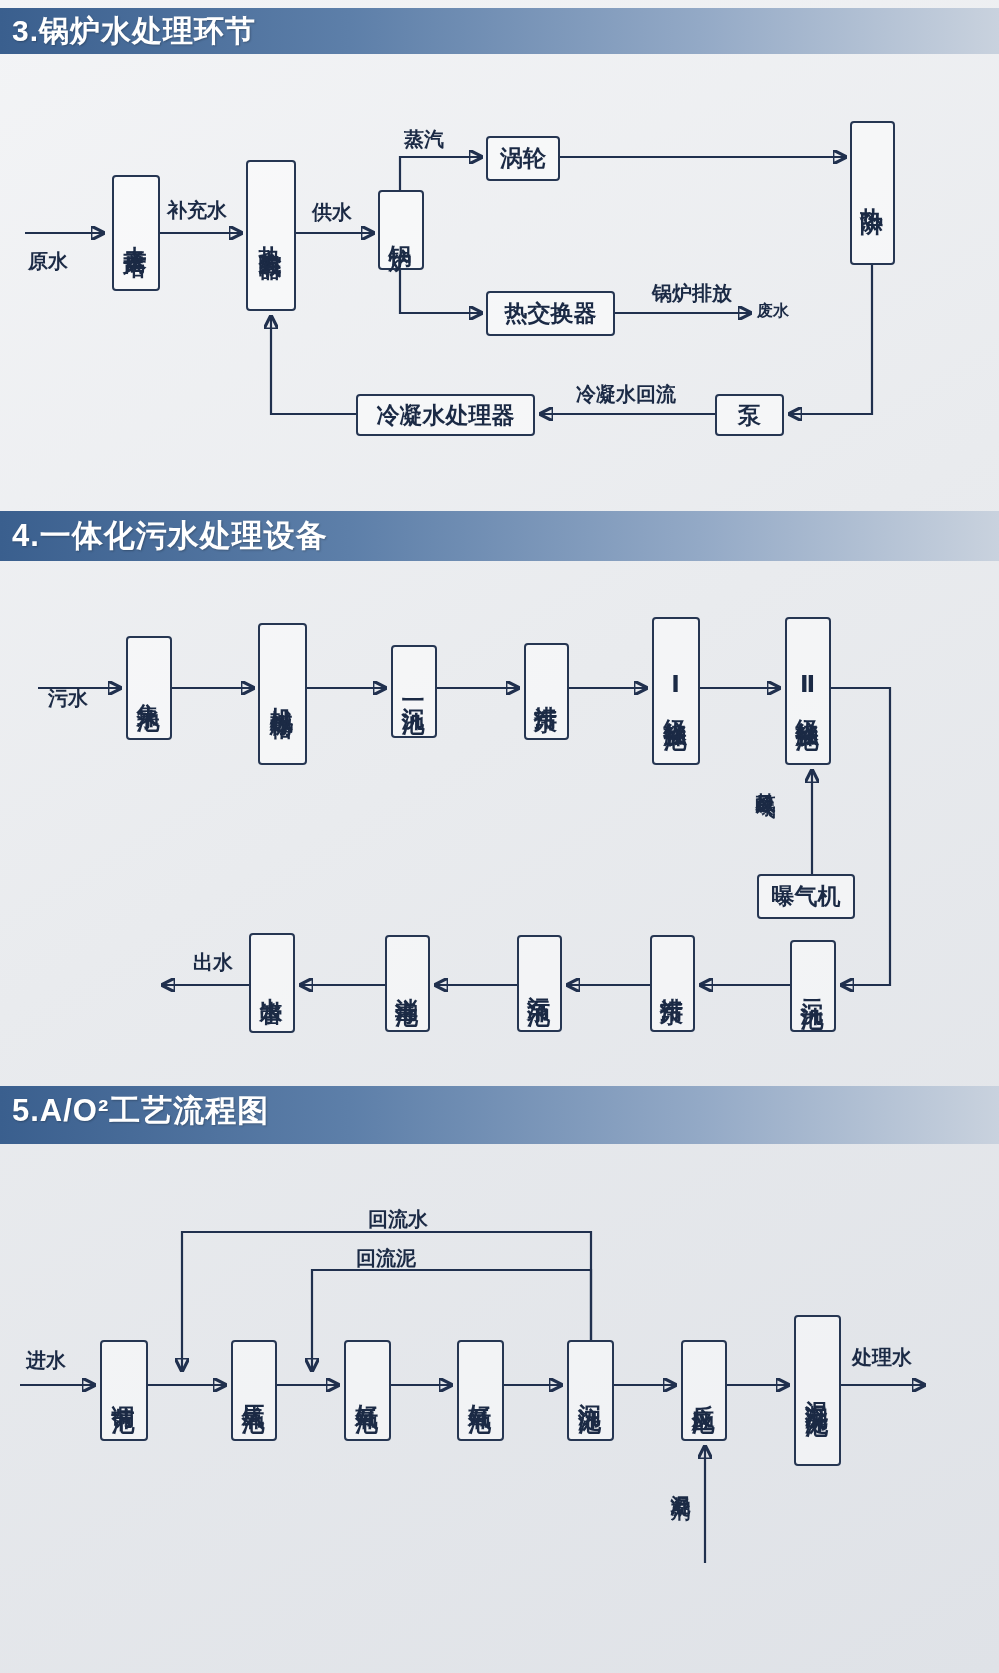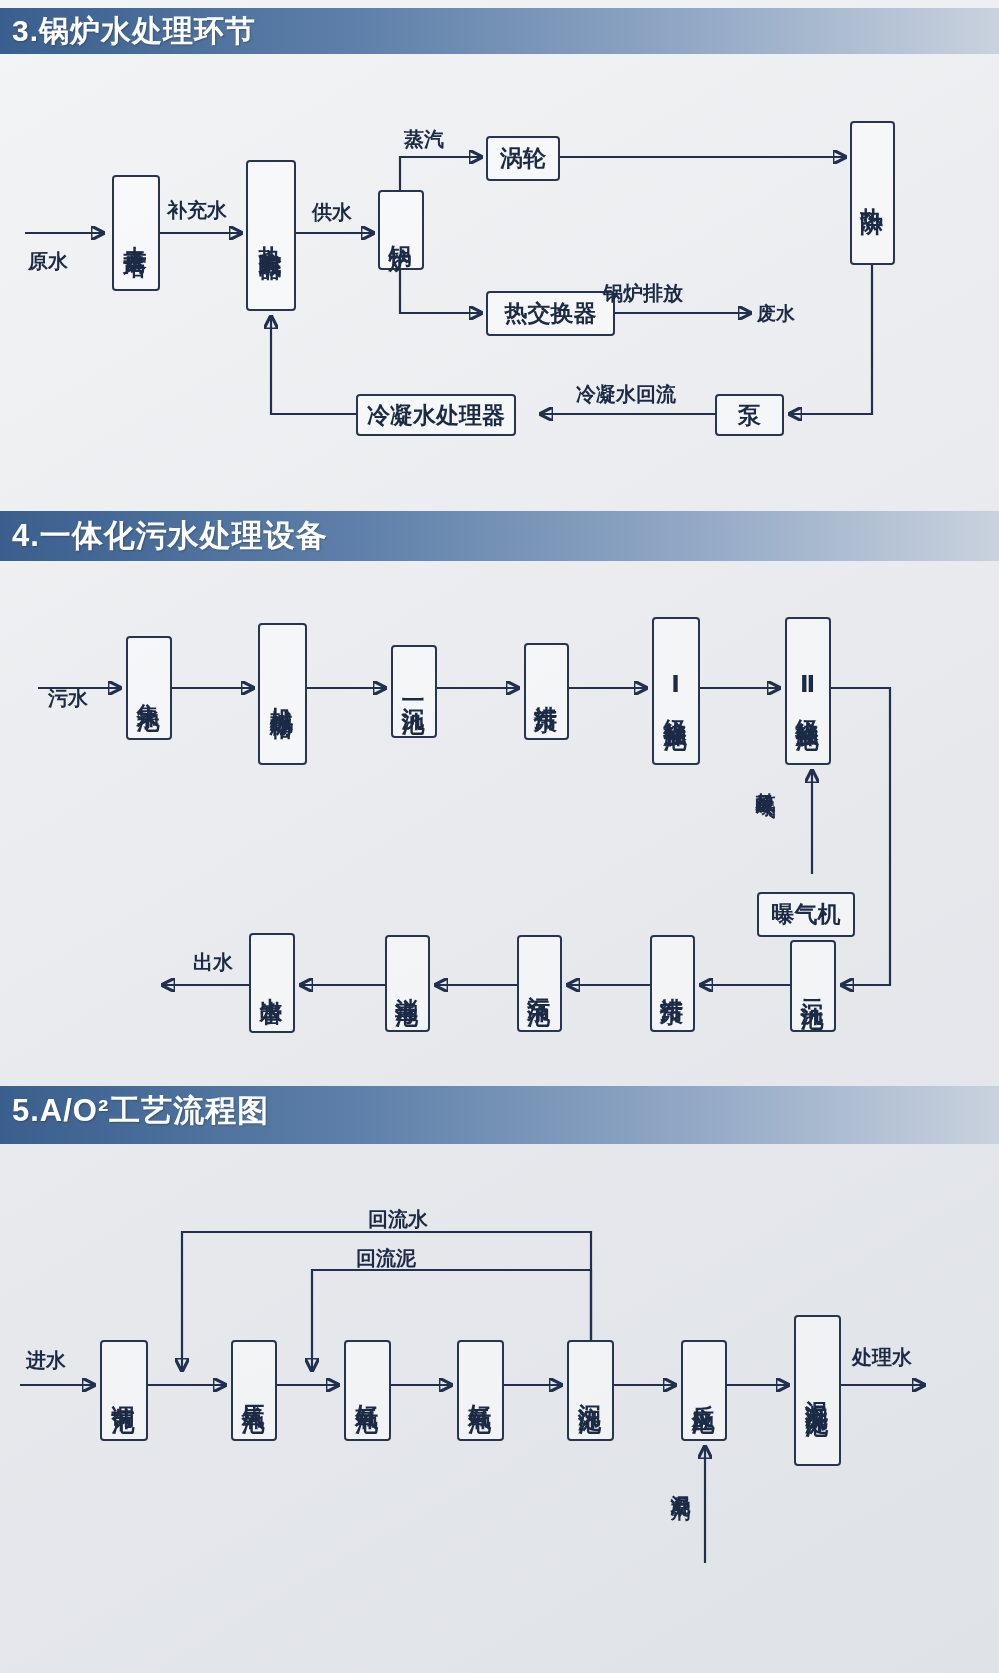--- a/index.html
+++ b/index.html
@@ -54,21 +54,21 @@
     color: #1b2a45;
     font-weight: bold;
     font-size: 20px;
     white-space: nowrap;
   }
   .flow-label.v {
     writing-mode: vertical-rl;
     text-orientation: upright;
     letter-spacing: 2px;
   }
-  .flow-label.lg { font-size: 19px; }
+  .flow-label.lg { font-size: 16px; }
 </style>
 </head>
 <body>
 
 <div class="page">
 
   <svg class="connectors" width="999" height="1673" aria-hidden="true">
     <defs>
       <marker id="ah" viewBox="0 0 10 10" refX="8.5" refY="5" markerWidth="6.5" markerHeight="6.5" orient="auto-start-reverse">
         <path d="M0,0 L10,5 L0,10 z" fill="#20304e" stroke="none"></path>
@@ -128,35 +128,35 @@
   <div class="flow-label" style="left:28px; top:213px;margin-top:35px;">原水</div>
   <div class="node v" style="left:112px; top:175px; width:48px; height:116px;">去离子塔</div>
   <div class="flow-label" style="left:167px; top:197px;">补充水</div>
   <div class="node v" style="left:246px; top:160px; width:50px; height:151px;">热力除氧器</div>
   <div class="flow-label" style="left:312px; top:199px;">供水</div>
   <div class="node v" style="left:378px; top:190px; width:46px; height:80px;">锅炉</div>
   <div class="flow-label" style="left:404px; top:126px;font-family:Liberation Serif, serif;">蒸汽</div>
   <div class="node" style="left:486px; top:136px; width:74px; height:45px;">涡轮</div>
   <div class="node v" style="left:850px; top:121px; width:45px; height:144px;">热阱</div>
   <div class="node" style="left:486px; top:291px; width:129px; height:45px;">热交换器</div>
-  <div class="flow-label" style="left:603px; top:280px;">锅炉排放</div>
+  <div class="flow-label" style="left:652px; top:280px;">锅炉排放</div>
   <div class="flow-label lg" style="left:757px; top:301px;">废水</div>
   <div class="node" style="left:715px; top:394px; width:69px; height:42px;">泵</div>
   <div class="flow-label" style="left:576px; top:381px;">冷凝水回流</div>
-  <div class="node" style="left:356px; top:394px; width:160px; height:42px;">冷凝水处理器</div>
+  <div class="node" style="left:356px; top:394px; width:179px; height:42px;">冷凝水处理器</div>
 
   <div class="flow-label" style="left:48px; top:685px;">污水</div>
   <div class="node v" style="left:126px; top:636px; width:46px; height:104px;">集水池</div>
   <div class="node v" style="left:258px; top:623px; width:49px; height:142px;">机械栅格</div>
   <div class="node v" style="left:391px; top:645px; width:46px; height:93px;">一沉池</div>
   <div class="node v" style="left:524px; top:643px; width:45px; height:97px;">排污泵</div>
   <div class="node v" style="left:652px; top:617px; width:48px; height:148px;">Ⅰ级接触池</div>
   <div class="node v" style="left:785px; top:617px; width:46px; height:148px;">Ⅱ级接触池</div>
   <div class="flow-label v" style="left:753px; top:777px; height:86px;">鼓风曝气</div>
-  <div class="node" style="left:757px; top:892px; width:98px; height:45px;">曝气机</div>
+  <div class="node" style="left:757px; top:874px; width:98px; height:45px;">曝气机</div>
   <div class="node v" style="left:790px; top:940px; width:46px; height:92px;">二沉池</div>
   <div class="node v" style="left:650px; top:935px; width:45px; height:97px;">排污泵</div>
   <div class="node v" style="left:517px; top:935px; width:45px; height:97px;">污泵池</div>
   <div class="node v" style="left:385px; top:935px; width:45px; height:97px;">消毒池</div>
   <div class="node v" style="left:249px; top:933px; width:46px; height:100px;">出水管</div>
   <div class="flow-label" style="left:193px; top:949px;">出水</div>
 
   <div class="flow-label" style="left:368px; top:1206px;">回流水</div>
   <div class="flow-label" style="left:356px; top:1245px;font-family:Liberation Mono, monospace;">回流泥</div>
   <div class="flow-label" style="left:26px; top:1347px;">进水</div>

